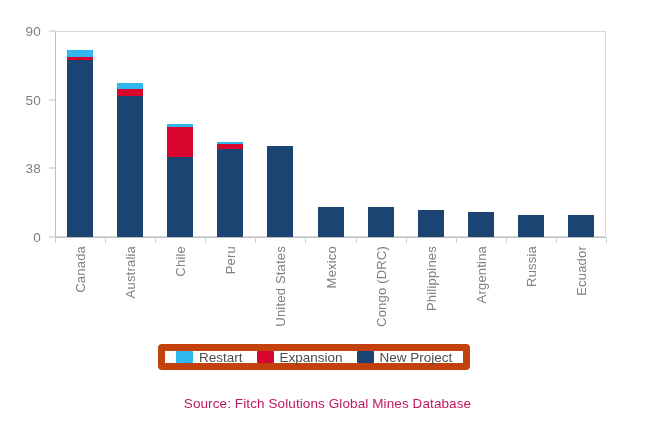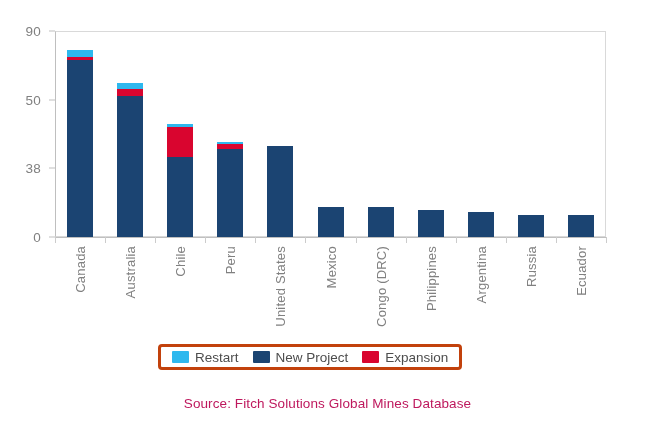--- a/index.html
+++ b/index.html
@@ -87,21 +87,21 @@
     transform-origin:center;
     white-space:nowrap;
     letter-spacing:0.2px;
   }
 
   
   .legend{
     position:absolute;
     left:158px; top:344px;
     height:26px;
-    border:3px solid #c2410c;
+    border:7px solid #c2410c;
     border-radius:4px;
     background:#ffffff;
     display:flex;
     align-items:center;
     padding:0 11px;
     box-sizing:border-box;
     gap:14px;
   }
   .legend-item{display:flex;align-items:center;gap:6px;}
   .legend-swatch{
@@ -189,26 +189,26 @@
     </div>
 
   <div class="x-axis"></div>
 
   <div class="legend">
       <div class="legend-item">
         <span class="legend-swatch" style="background: rgb(46, 184, 238);"></span>
         <span class="legend-text">Restart</span>
       </div>
       <div class="legend-item">
+        <span class="legend-swatch" style="background: rgb(217, 5, 47);"></span>
+        <span class="legend-text">Expansion</span>
+      </div>
+      <div class="legend-item">
         <span class="legend-swatch" style="background: rgb(27, 68, 114);"></span>
         <span class="legend-text">New Project</span>
-      </div>
-      <div class="legend-item">
-        <span class="legend-swatch" style="background: rgb(217, 5, 47);"></span>
-        <span class="legend-text">Expansion</span>
       </div>
     </div>
 
   <div class="source-note">Source: Fitch Solutions Global Mines Database</div>
 
 <div class="x-tick-mark" style="left: 55px;"></div>
     <div class="x-label" style="left: 73.0455px;">Canada</div>
     <div class="x-tick-mark" style="left: 105.091px;"></div>
     <div class="x-label" style="left: 123.136px;">Australia</div>
     <div class="x-tick-mark" style="left: 155.182px;"></div>

